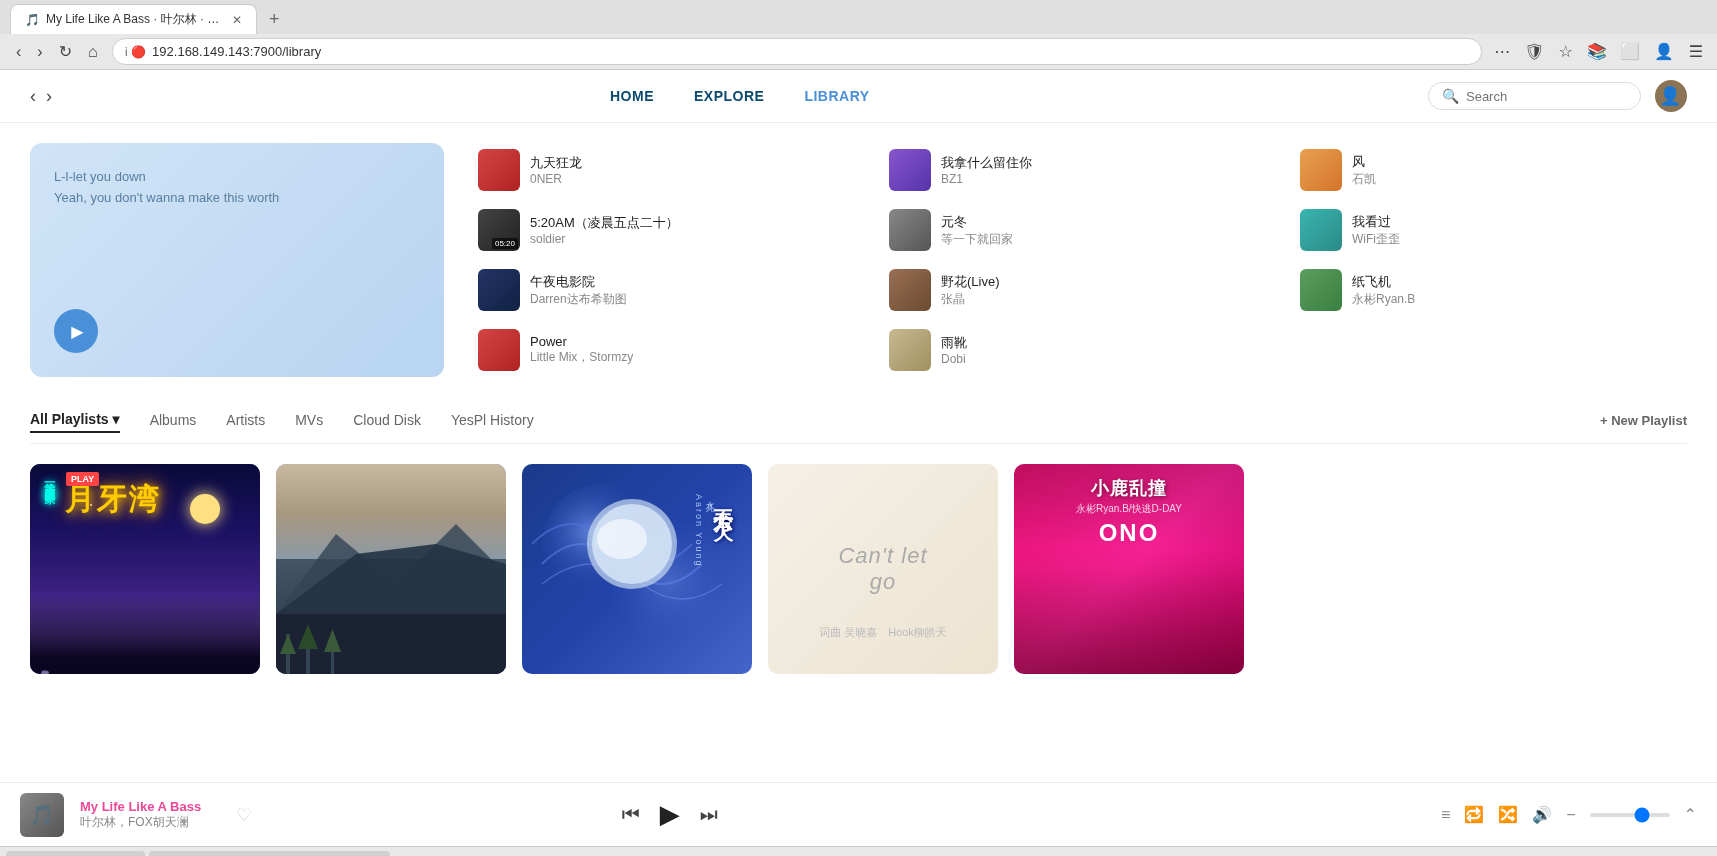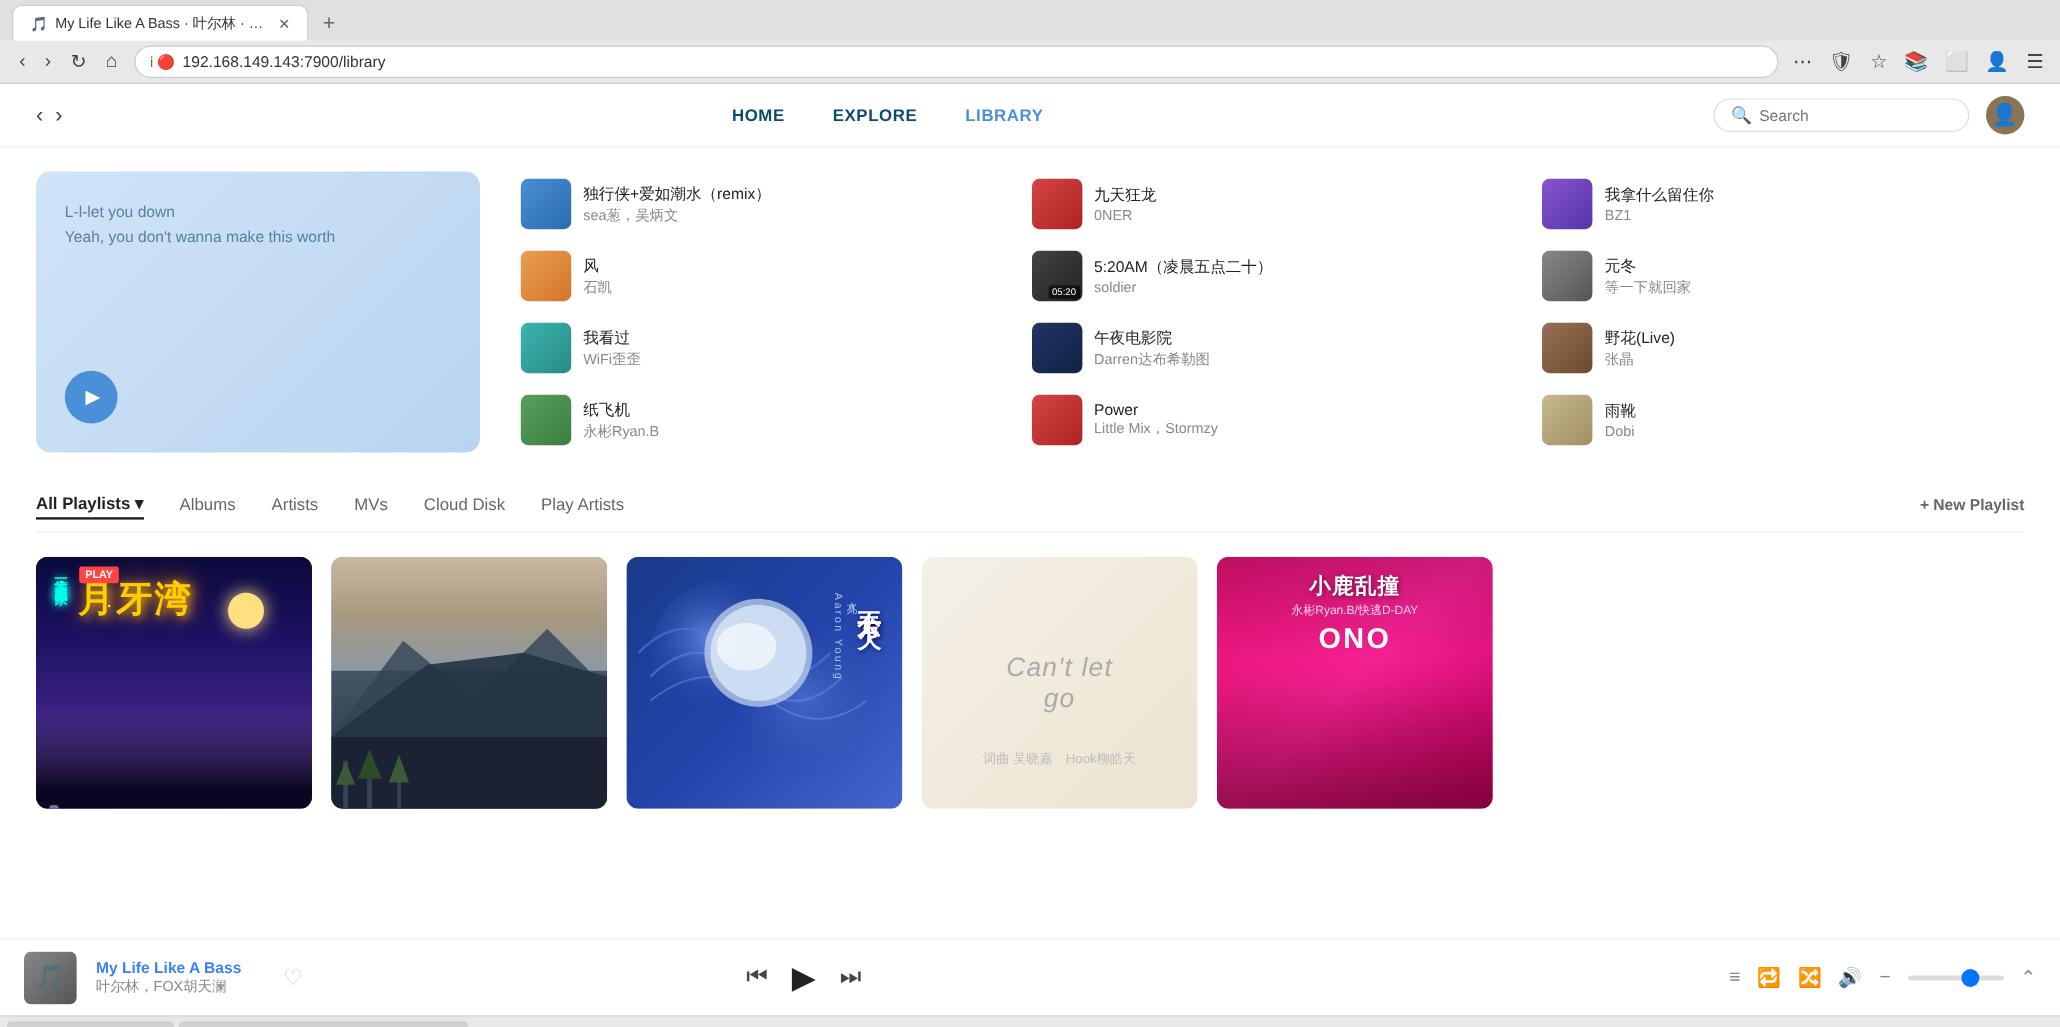--- a/index.html
+++ b/index.html
@@ -31,21 +31,21 @@
     .search-box { display: flex; align-items: center; border: 1px solid #ddd; border-radius: 20px; padding: 5px 14px; gap: 6px; background: white; }
     .search-box input { border: none; outline: none; font-size: 13px; width: 160px; color: #333; }
     .search-icon { color: #999; font-size: 14px; }
     .avatar { width: 32px; height: 32px; border-radius: 50%; background: #8B7355; overflow: hidden; display: flex; align-items: center; justify-content: center; }
 
     
     .main-content { flex: 1; overflow-y: auto; padding: 20px 30px; }
 
     
     .hero-section { display: flex; gap: 30px; margin-bottom: 30px; }
-    .liked-songs-card { background: linear-gradient(135deg, #d0e4f7, #b8d4f0); border-radius: 12px; padding: 24px; width: 370px; min-height: 210px; display: flex; flex-direction: column; justify-content: space-between; flex-shrink: 0; }
+    .liked-songs-card { background: linear-gradient(135deg, #d0e4f7, #b8d4f0); border-radius: 12px; padding: 24px; width: 414px; min-height: 210px; display: flex; flex-direction: column; justify-content: space-between; flex-shrink: 0; }
     .liked-card-lyrics { color: #5a7fa0; font-size: 13px; line-height: 1.6; }
     .liked-card-bottom { display: flex; align-items: flex-end; justify-content: space-between; }
     .liked-card-info h2 { color: #4a90d9; font-size: 22px; font-weight: 700; margin-bottom: 4px; }
     .liked-card-info span { color: #5a7fa0; font-size: 13px; }
     .play-btn-circle { width: 44px; height: 44px; background: #4a90d9; border-radius: 50%; display: flex; align-items: center; justify-content: center; cursor: pointer; border: none; }
     .play-btn-circle::after { content: '▶'; color: white; font-size: 16px; margin-left: 3px; }
 
     
     .song-grid { flex: 1; display: grid; grid-template-columns: repeat(3, 1fr); gap: 6px 20px; }
     .song-item { display: flex; align-items: center; gap: 10px; padding: 6px 4px; cursor: pointer; border-radius: 6px; }
@@ -63,21 +63,21 @@
 
     
     .playlist-grid { display: flex; gap: 16px; overflow-x: hidden; }
     .playlist-card { border-radius: 10px; overflow: hidden; cursor: pointer; flex-shrink: 0; width: 230px; }
     .playlist-card img, .playlist-card .cover { width: 230px; height: 210px; object-fit: cover; display: block; }
 
     
     .now-playing-bar { background: white; border-top: 1px solid #eee; padding: 8px 20px; display: flex; align-items: center; gap: 16px; height: 64px; flex-shrink: 0; }
     .now-playing-thumb { width: 44px; height: 44px; border-radius: 6px; background: #ccc; flex-shrink: 0; overflow: hidden; }
     .now-playing-info { min-width: 140px; }
-    .now-playing-title { font-size: 13px; font-weight: 600; color: #3b82f6; }
+    .now-playing-title { font-size: 13px; font-weight: 600; color: #ec4899; }
     .now-playing-artist { font-size: 12px; color: #888; }
     .heart-btn { background: none; border: none; font-size: 18px; color: #ccc; cursor: pointer; }
     .player-controls { display: flex; align-items: center; gap: 20px; margin: 0 auto; }
     .ctrl-btn { background: none; border: none; font-size: 20px; color: #444; cursor: pointer; }
     .play-pause-btn { background: none; border: none; font-size: 26px; color: #222; cursor: pointer; }
     .right-controls { display: flex; align-items: center; gap: 14px; margin-left: auto; }
     .right-ctrl-btn { background: none; border: none; font-size: 16px; color: #888; cursor: pointer; }
     .volume-slider { width: 80px; height: 4px; background: #ddd; border-radius: 2px; appearance: none; cursor: pointer; }
 
     
@@ -173,27 +173,20 @@
           <div>Yeah, you don't wanna make this worth</div>
         </div>
         <div class="liked-card-bottom">
           <button class="play-btn-circle"></button>
         </div>
       </div>
 
       <div class="song-grid">
 
         <div class="song-item">
-          <div class="song-thumb-img thumb-blue" style="width:42px;height:42px;border-radius:6px;"></div>
-          <div class="song-info">
-            <div class="song-title">独行侠+爱如潮水（remix）</div>
-            <div class="song-artist">sea葱，吴炳文</div>
-          </div>
-        </div>
-        <div class="song-item">
           <div class="song-thumb-img thumb-red" style="width:42px;height:42px;border-radius:6px;"></div>
           <div class="song-info">
             <div class="song-title">九天狂龙</div>
             <div class="song-artist">0NER</div>
           </div>
         </div>
         <div class="song-item">
           <div class="song-thumb-img thumb-purple" style="width:42px;height:42px;border-radius:6px;"></div>
           <div class="song-info">
             <div class="song-title">我拿什么留住你</div>
@@ -276,21 +269,21 @@
 
       <div class="playlist-tabs">
         <div class="playlist-tab active playlist-tab-dropdown">
           <span>All Playlists</span>
           <span>▾</span>
         </div>
         <div class="playlist-tab">Albums</div>
         <div class="playlist-tab">Artists</div>
         <div class="playlist-tab">MVs</div>
         <div class="playlist-tab">Cloud Disk</div>
-        <div class="playlist-tab">Play Artists</div>
+        <div class="playlist-tab">YesPl History</div>
         <button class="new-playlist-btn">+ New Playlist</button>
       </div>
 
       <div class="playlist-grid">
 
         <div class="playlist-card">
           <div class="cover cover-1" style="width:230px;height:210px;position:relative;overflow:hidden;">
 
             <div style="position:absolute;top:0;left:0;right:0;bottom:0;background:linear-gradient(180deg,#0a0a3a 0%,#1a1060 30%,#3a2080 60%,#6040a0 80%,#9060c0 100%);"></div>
 

